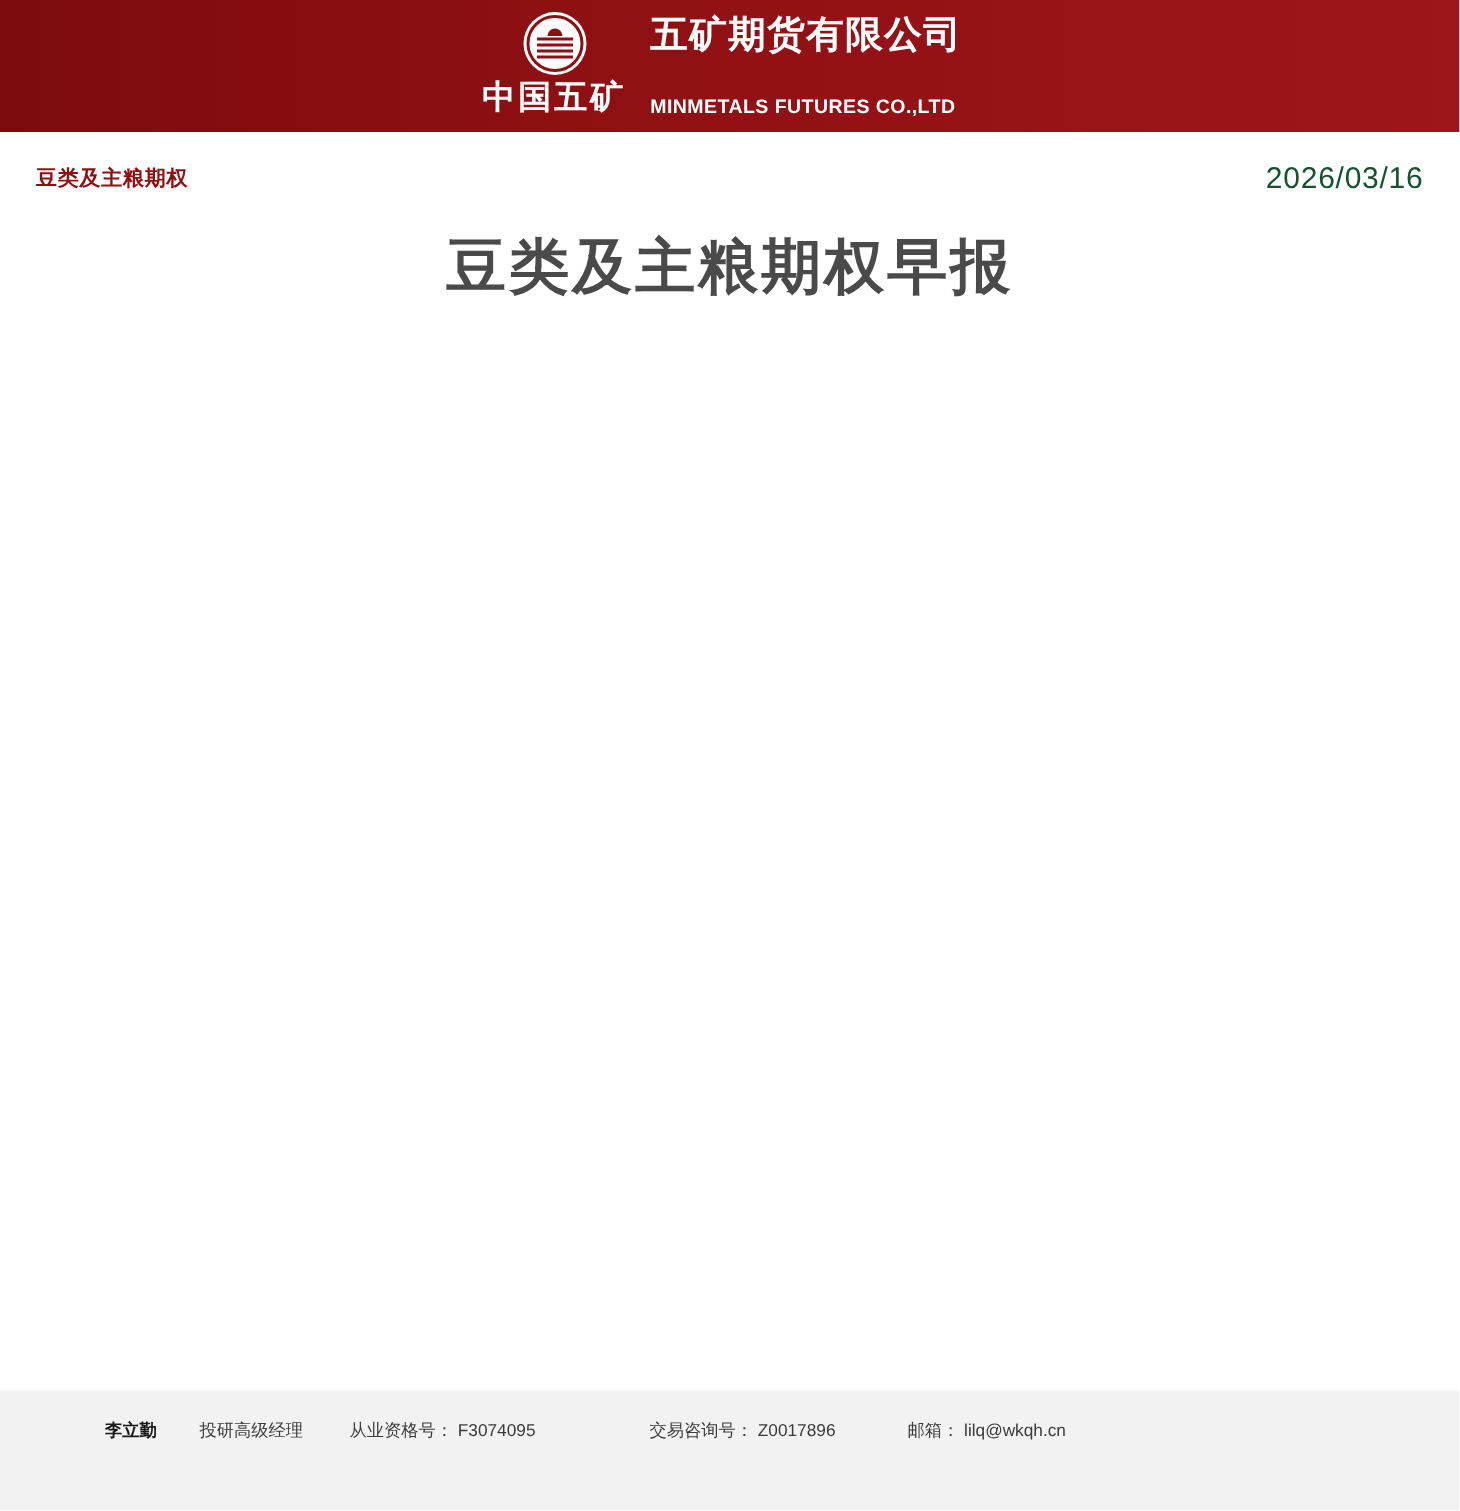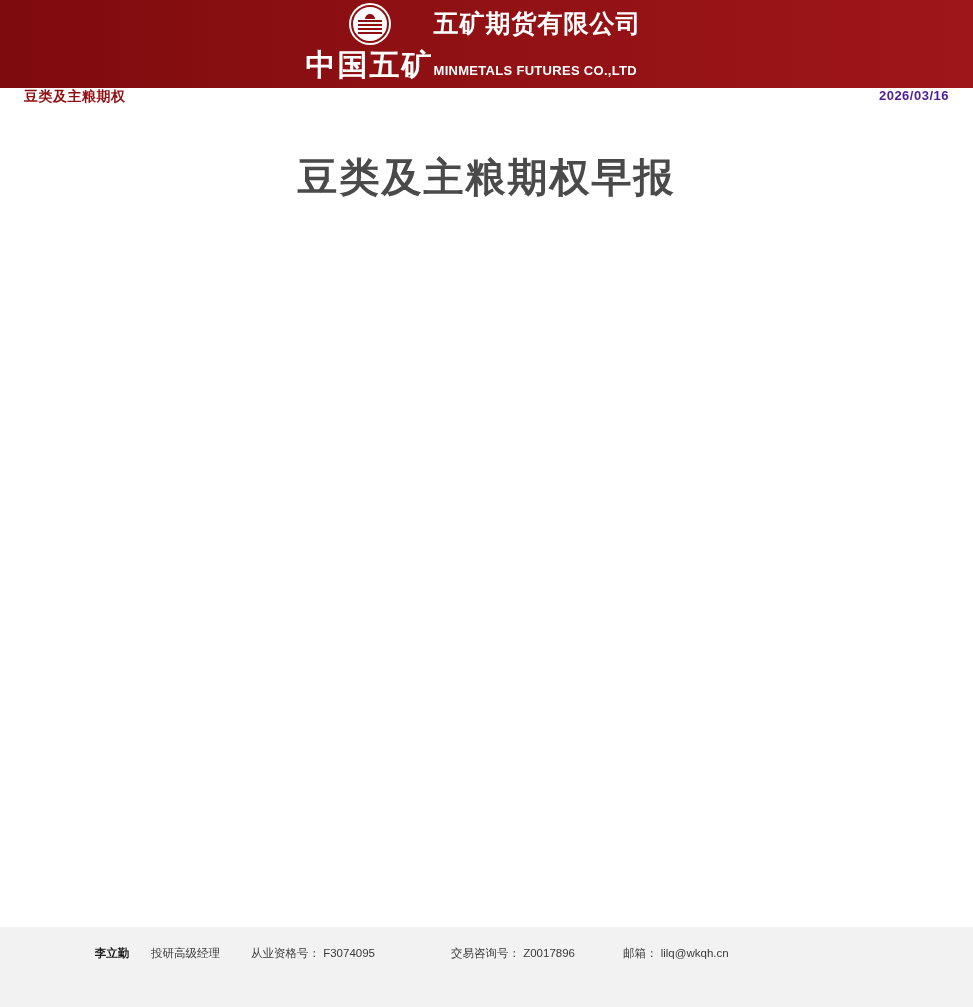--- a/index.html
+++ b/index.html
@@ -70,21 +70,21 @@
   .logo-emblem .tower:before {
     content: "";
     position: absolute;
     top: 0; left: 7px;
     width: 10px; height: 5px;
     background: #8f0e11;
     border-radius: 5px 5px 0 0;
   }
   .logo-cn {
     color: #ffffff;
-    font-size: 30px;
+    font-size: 22px;
     font-weight: 700;
     letter-spacing: 2px;
     margin-top: 0;
     white-space: nowrap;
   }
   .logo-text {
     display: flex;
     flex-direction: column;
     justify-content: center;
     line-height: 1.15;
@@ -103,35 +103,35 @@
     font-weight: 700;
     letter-spacing: 0.3px;
     margin-top: 3px;
     white-space: nowrap;
   }
 
   
   .subhead {
     height: 62px;
     display: flex;
-    align-items: flex-start;
+    align-items: center;
     justify-content: space-between;
     padding: 0 24px;
     box-sizing: border-box;
   }
   .subhead .category {
     color: #8f0e11;
     font-size: 14px;
     font-weight: 700;
     letter-spacing: 0.5px;
   }
   .subhead .date {
-    color: #4c1d95;
-    font-size: 13px;
-    font-weight: 700;
+    color: #14532d;
+    font-size: 20px;
+    font-weight: 400;
     letter-spacing: 0.5px;
   }
 
   
   .title-area {
     height: 230px;
     display: flex;
     justify-content: center;
     padding-bottom: 0;
   }
@@ -161,25 +161,24 @@
   .footer-row {
     display: flex;
     align-items: center;
     height: 25px;
     font-size: 11.5px;
     color: #3a3a3a;
     white-space: nowrap;
   }
   .f-name {
     width: 48px;
-    margin-left: 88px;
+    margin-left: 70px;
     font-weight: 700;
     color: #1a1a1a;
     font-size: 11.5px;
-    text-align: center;
   }
   .f-role {
     width: 100px;
     color: #3a3a3a;
     margin-left: 15px;
   }
   .f-license {
     width: 167px;
     color: #3a3a3a;
   }

